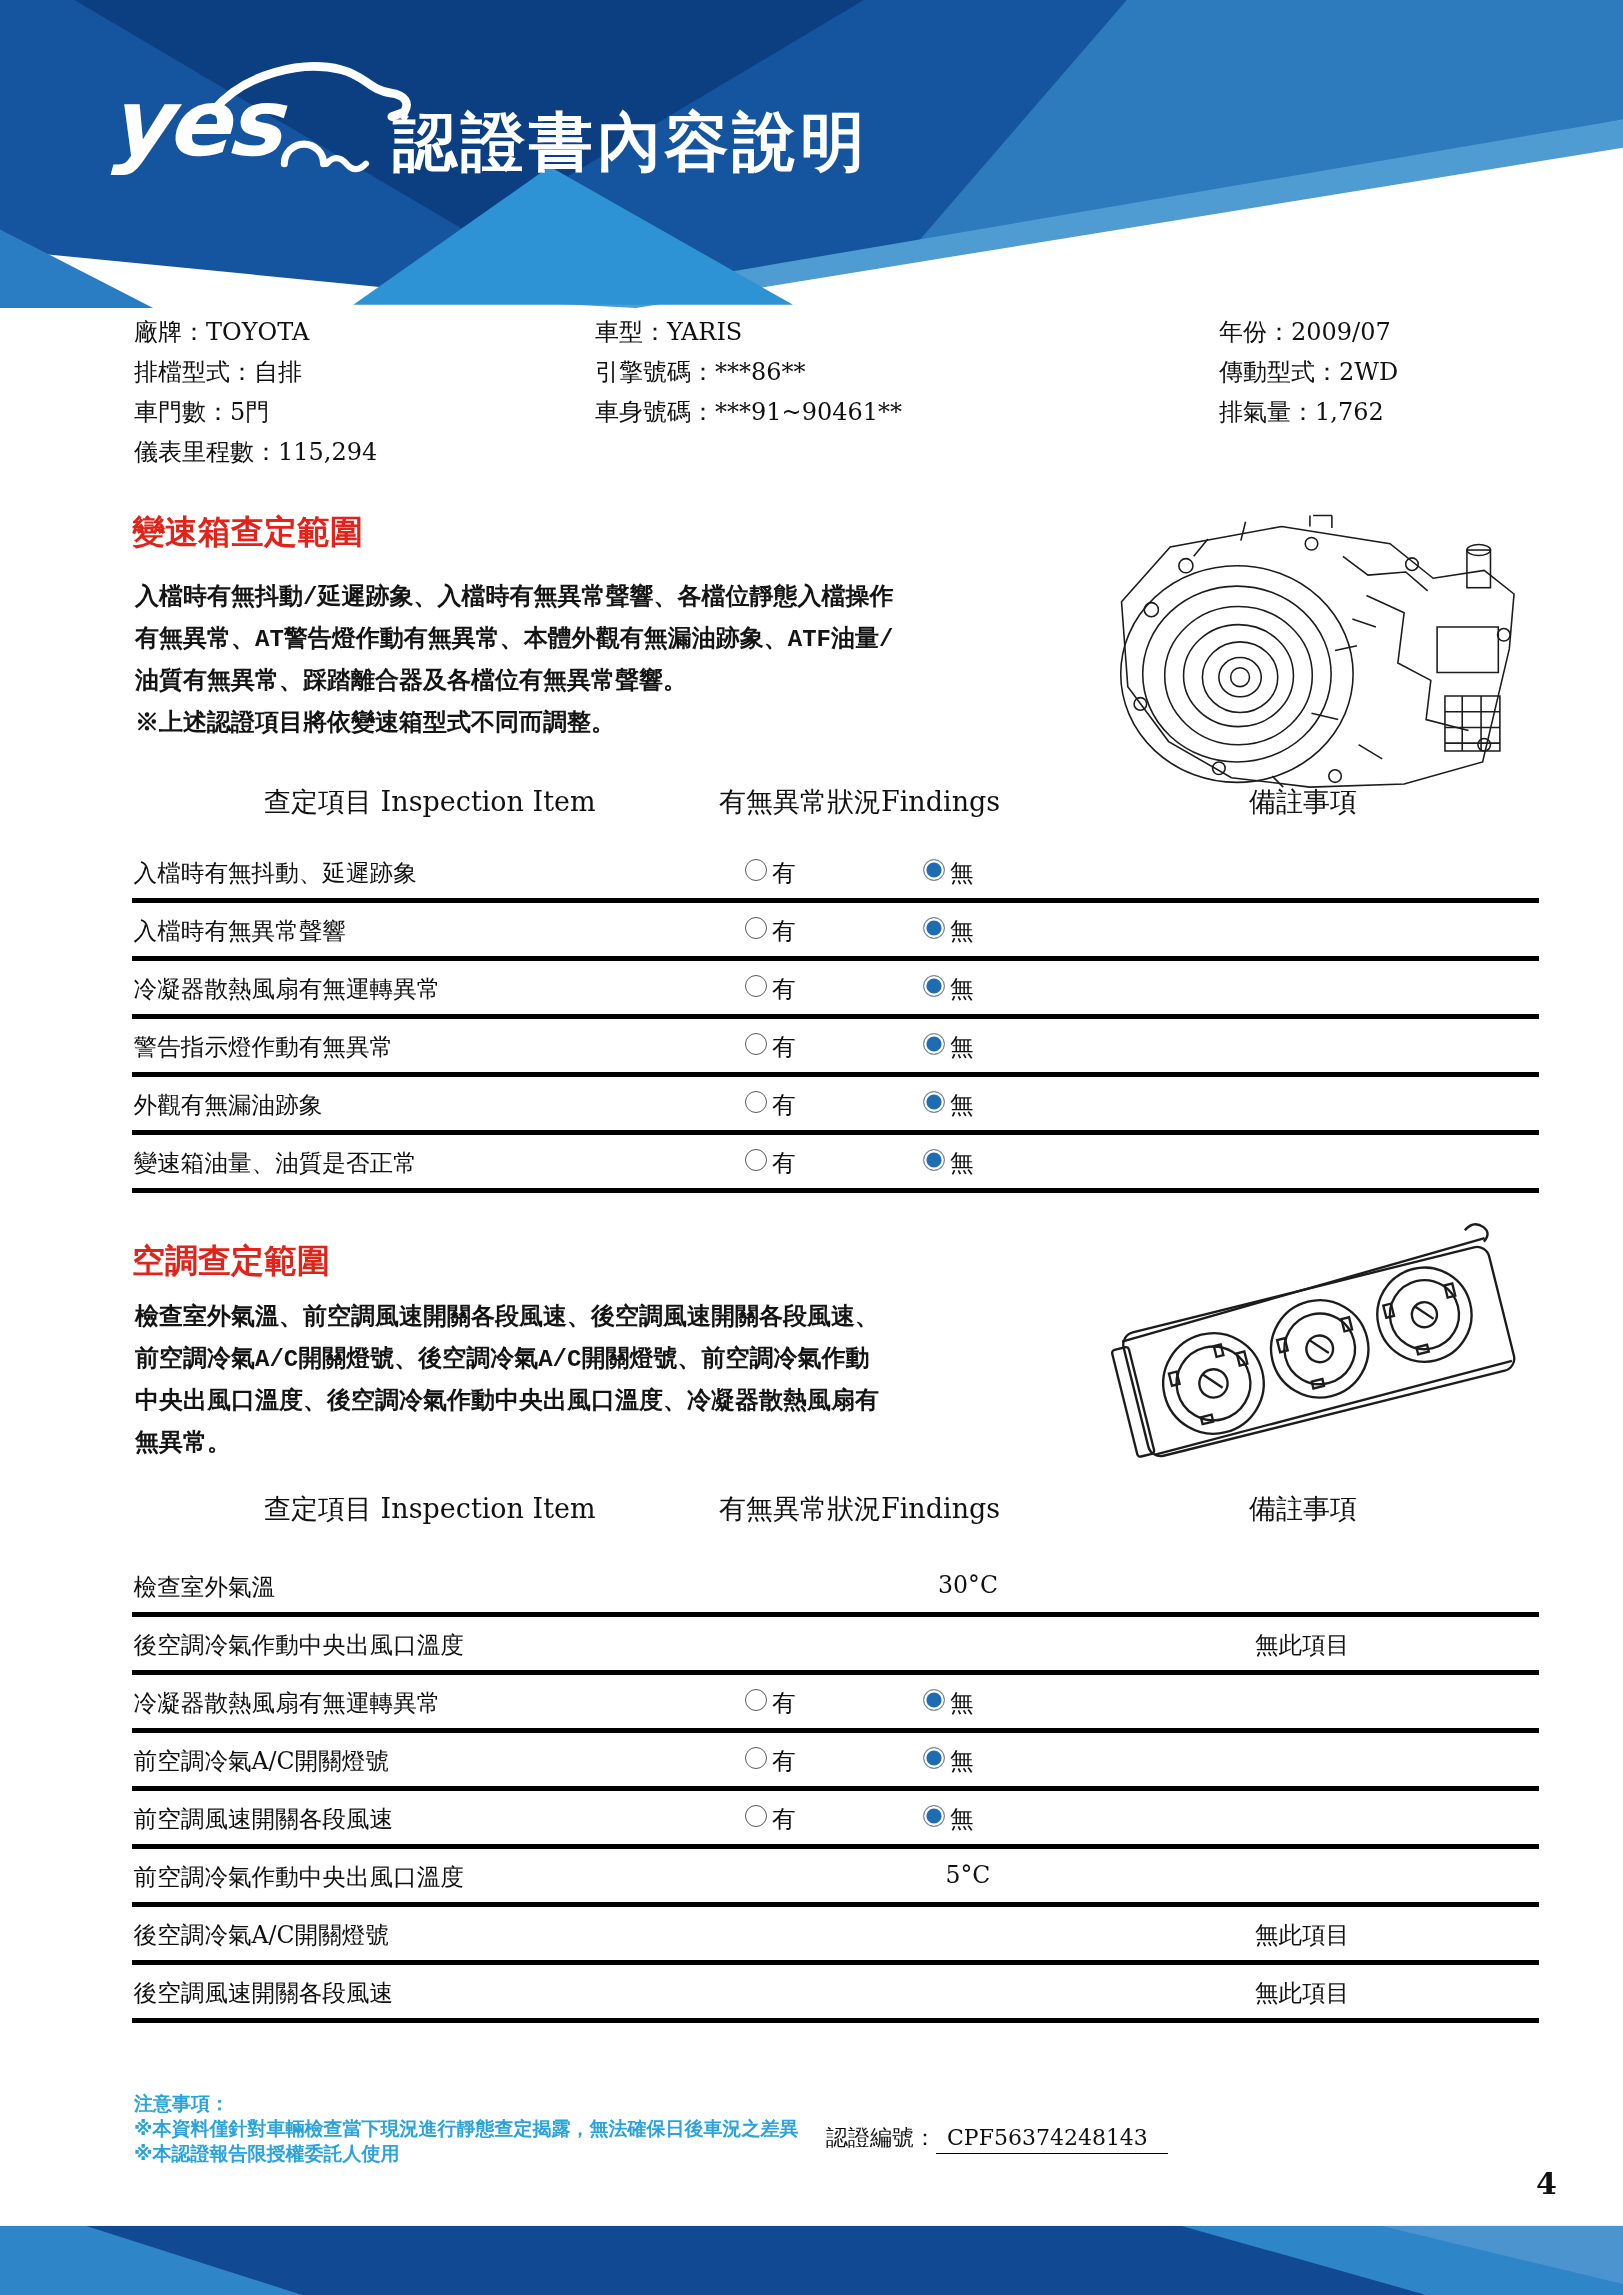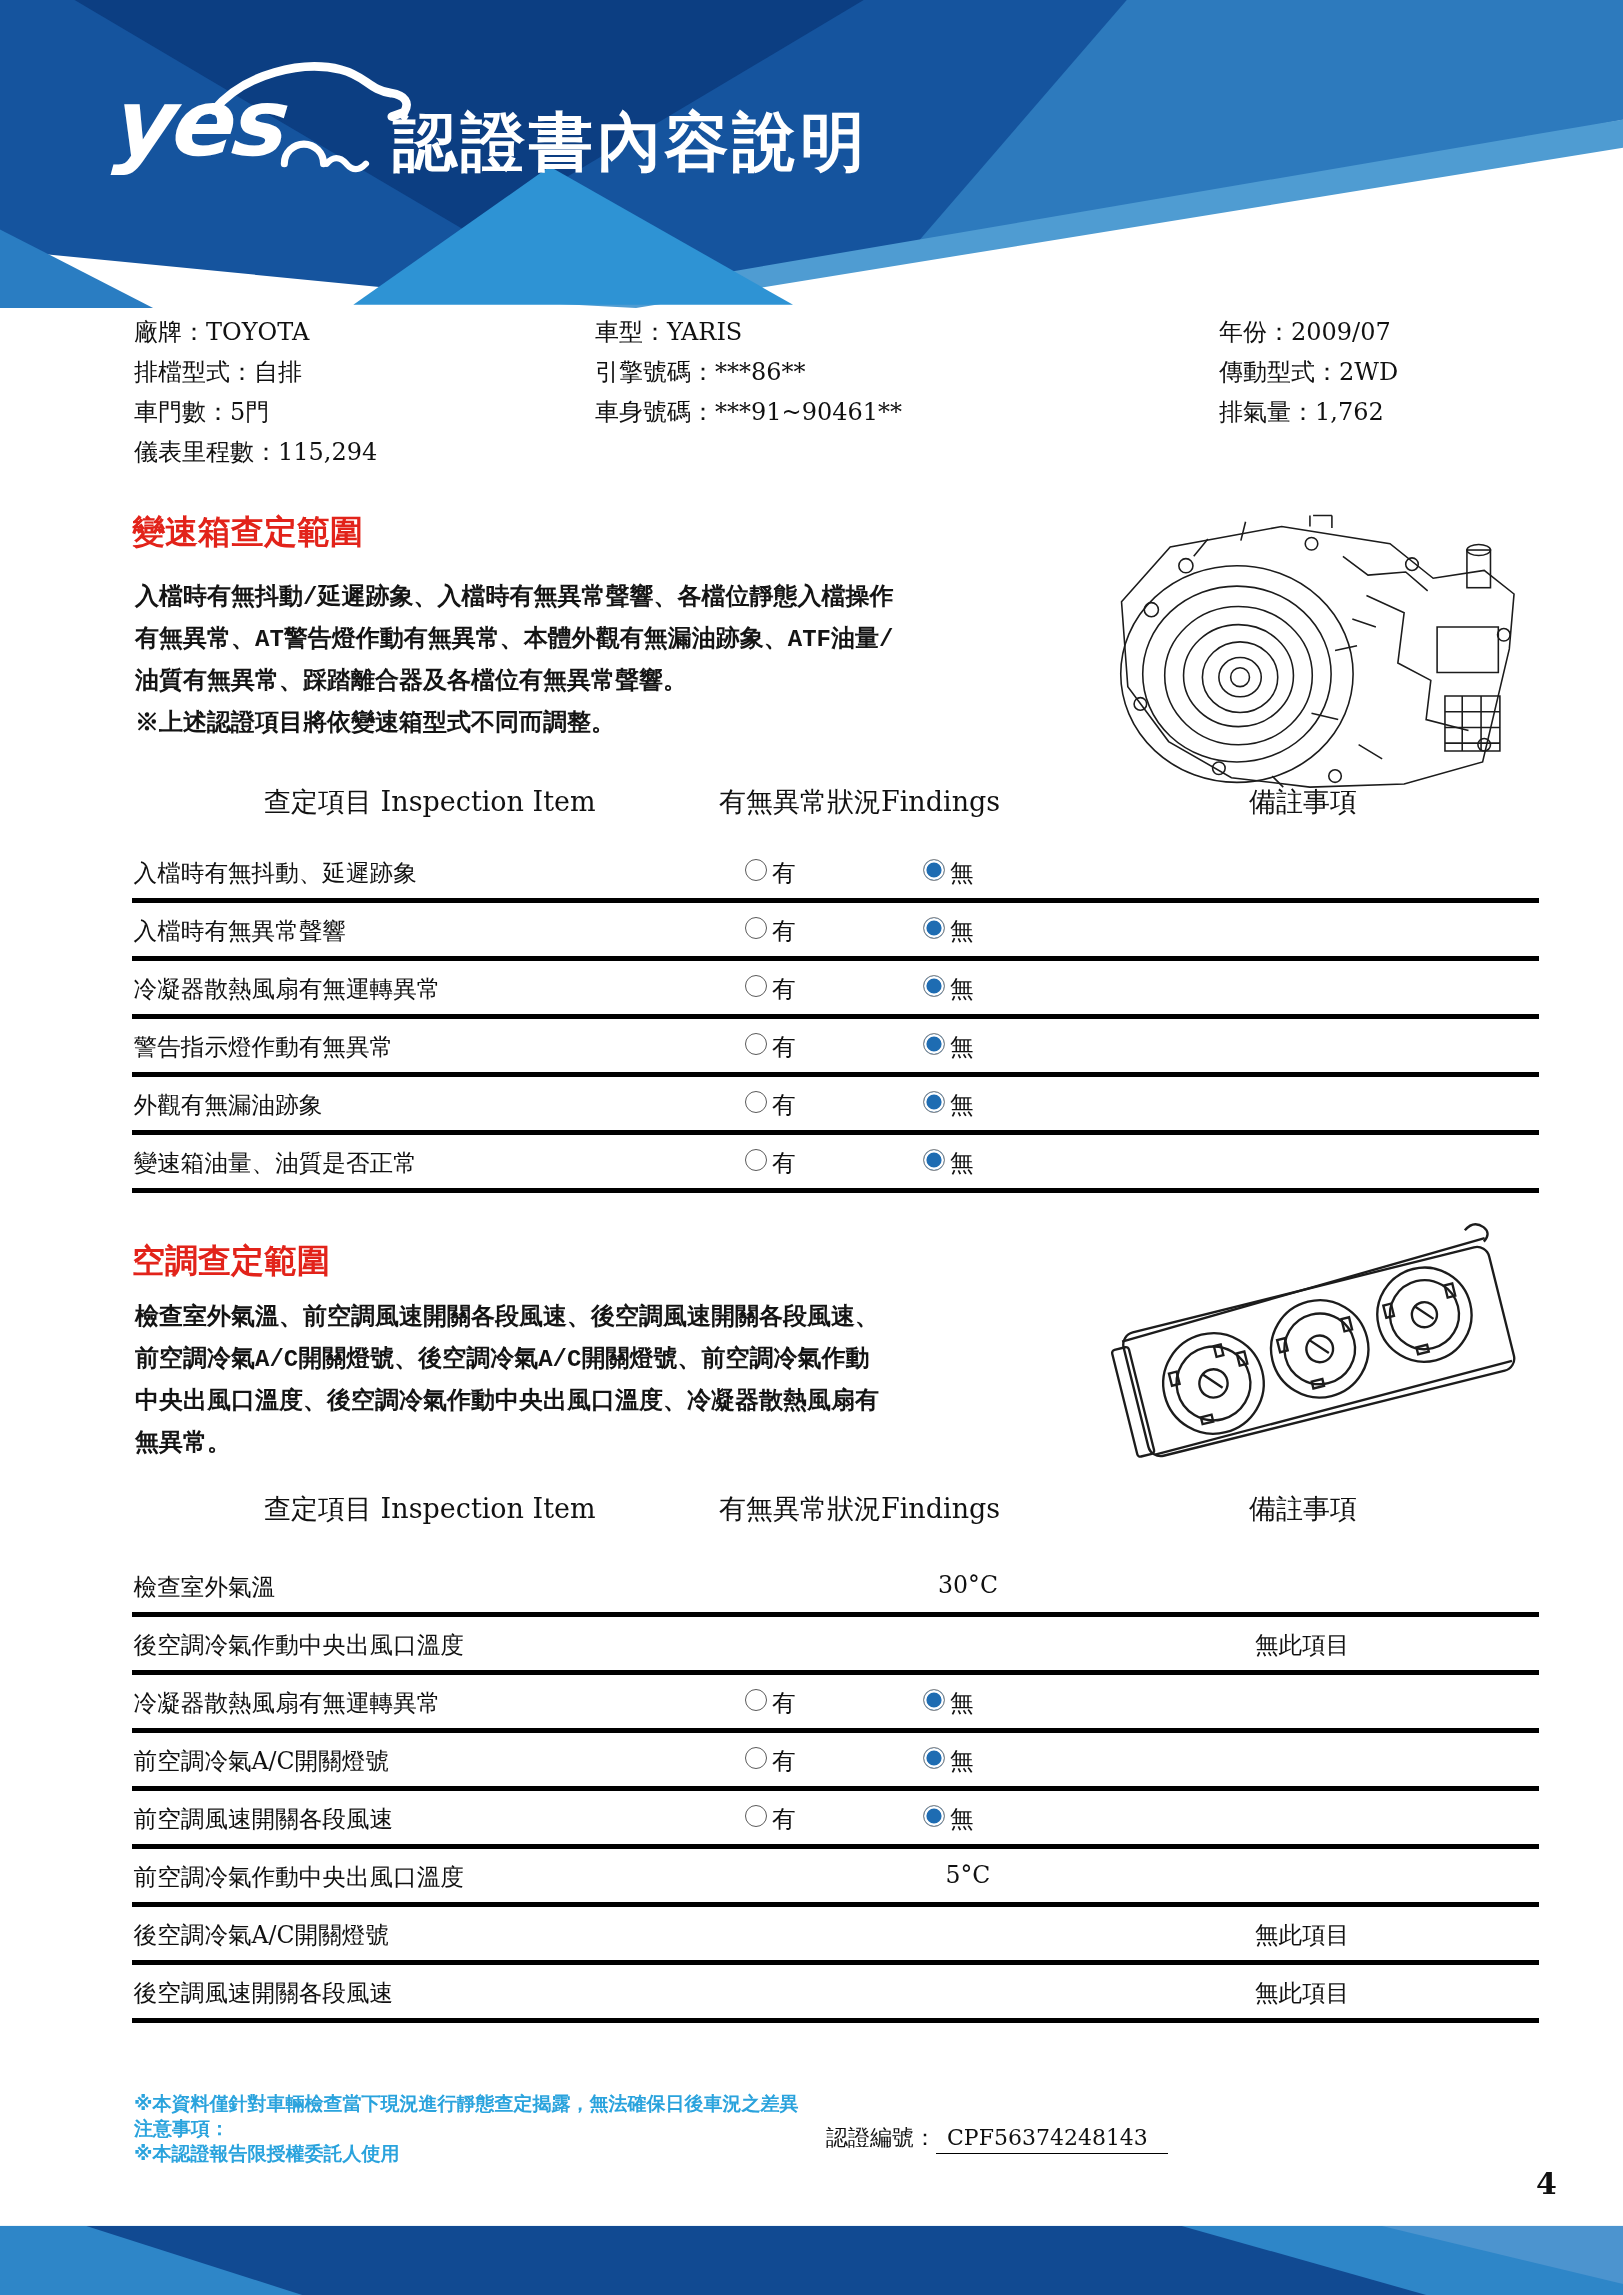--- a/index.html
+++ b/index.html
@@ -266,22 +266,22 @@
         <span class="cell-item">後空調冷氣A/C開關燈號</span>
         <span class="cell-remark">無此項目</span>
       </div>
       <div class="trow">
         <span class="cell-item">後空調風速開關各段風速</span>
         <span class="cell-remark">無此項目</span>
       </div>
     </div>
 
   <div class="notes">
+    <div>注意事項：</div>
     <div>※本資料僅針對車輛檢查當下現況進行靜態查定揭露，無法確保日後車況之差異</div>
-    <div>注意事項：</div>
     <div>※本認證報告限授權委託人使用</div>
   </div>
 
   <div class="cert">
     <span>認證編號：</span><span class="num">CPF56374248143</span>
   </div>
 
   <div class="pagenum">4</div>
 
   <svg class="abs" style="left:0;top:2221px;" width="1623" height="75" viewBox="0 0 2067 95">

